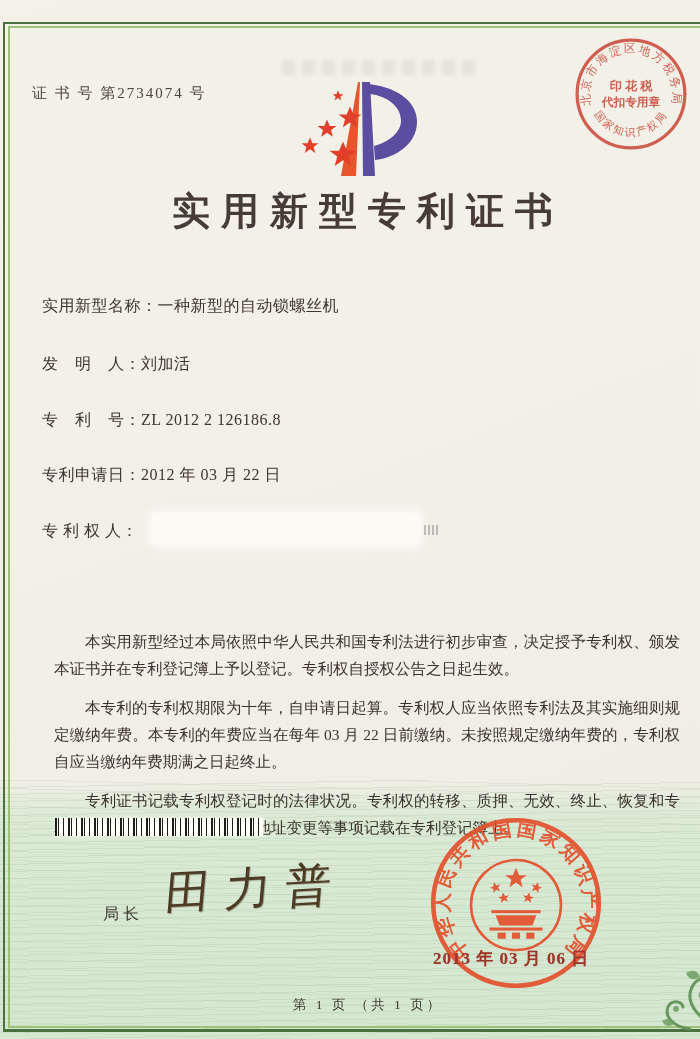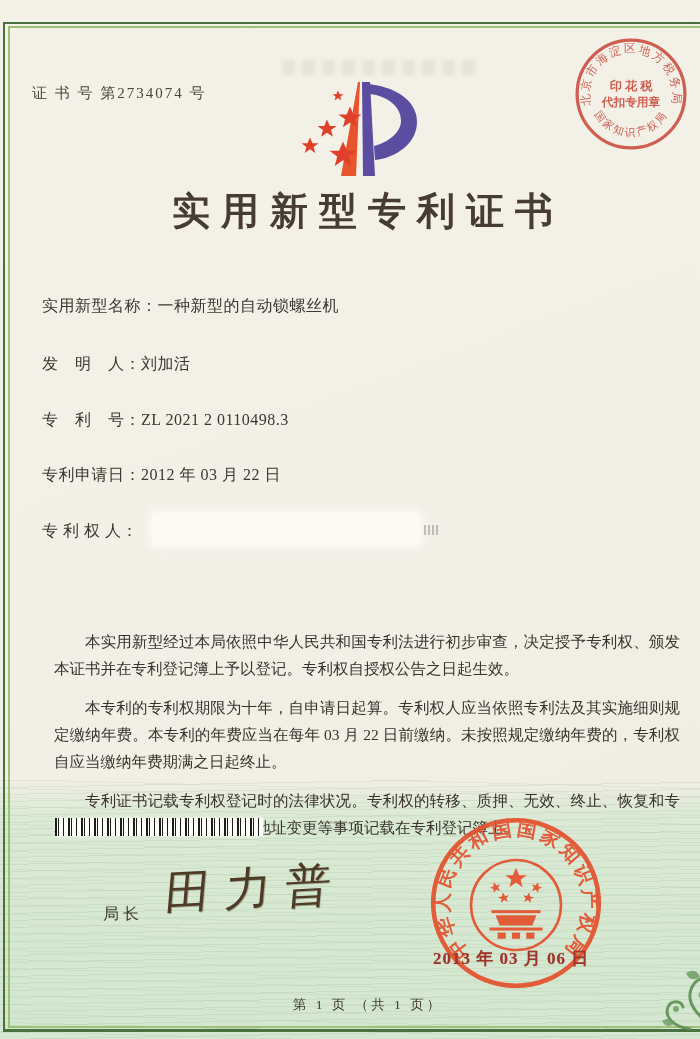--- a/index.html
+++ b/index.html
@@ -96,21 +96,21 @@
       <textPath href="#st-bot" startOffset="50%" text-anchor="middle">国家知识产权局</textPath>
     </text>
     <text x="60" y="56" text-anchor="middle" fill="#c94537" font-size="12" font-weight="bold">印 花 税</text>
     <text x="60" y="72" text-anchor="middle" fill="#c94537" font-size="11.5" font-weight="bold">代扣专用章</text>
   </svg>
 
   <div class="title">实用新型专利证书</div>
 
   <div class="fieldline f1"><span>发　明　人：</span><span>刘加活</span></div>
   <div class="fieldline f0"><span>实用新型名称：</span><span>一种新型的自动锁螺丝机</span></div>
-  <div class="fieldline f2"><span>专　利　号：</span><span>ZL 2021 2 0110498.3</span></div>
+  <div class="fieldline f2"><span>专　利　号：</span><span>ZL 2012 2 126186.8</span></div>
   <div class="fieldline f3"><span>专利申请日：</span><span>2012 年 03 月 22 日</span></div>
   <div class="fieldline f4"><span>专 利 权 人：</span><span></span></div>
   <div class="redact"></div>
 
   <div class="paras">
     <p>本实用新型经过本局依照中华人民共和国专利法进行初步审查，决定授予专利权、颁发本证书并在专利登记簿上予以登记。专利权自授权公告之日起生效。</p>
     <p>本专利的专利权期限为十年，自申请日起算。专利权人应当依照专利法及其实施细则规定缴纳年费。本专利的年费应当在每年 03 月 22 日前缴纳。未按照规定缴纳年费的，专利权自应当缴纳年费期满之日起终止。</p>
     <p>专利证书记载专利权登记时的法律状况。专利权的转移、质押、无效、终止、恢复和专利权人的姓名或名称、国籍、地址变更等事项记载在专利登记簿上。</p>
   </div>
 

